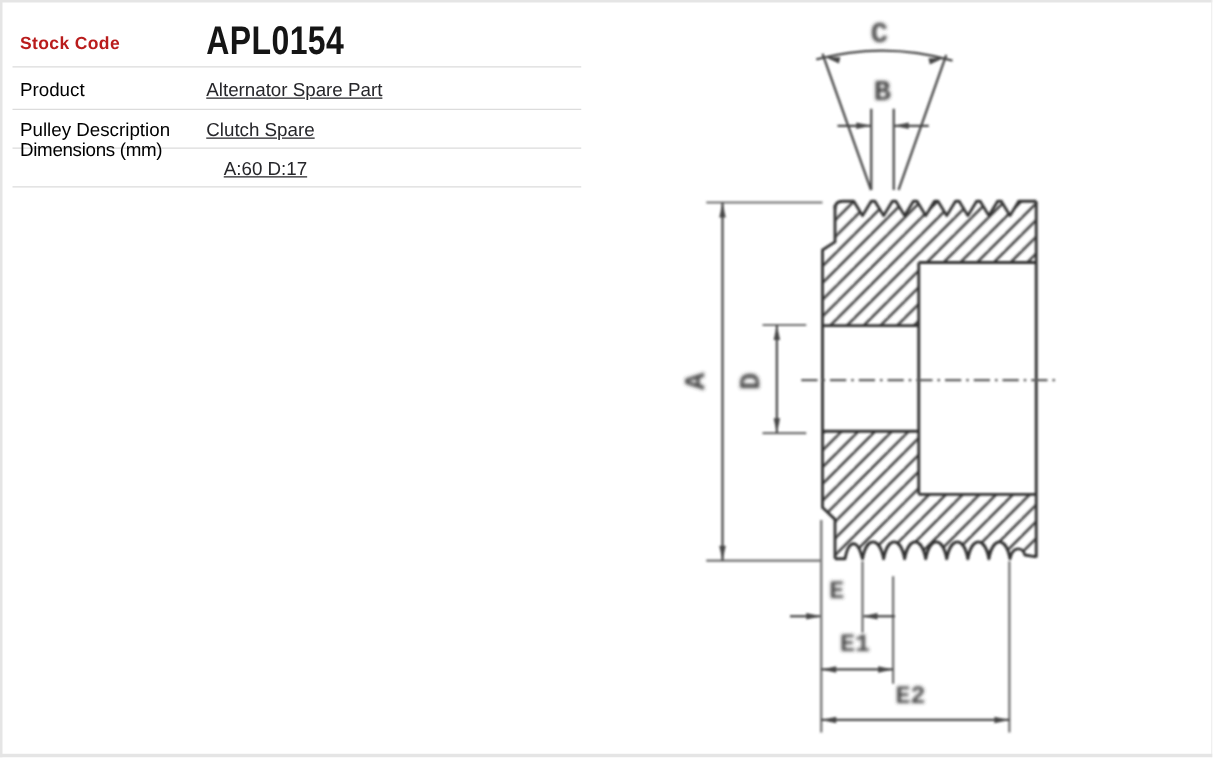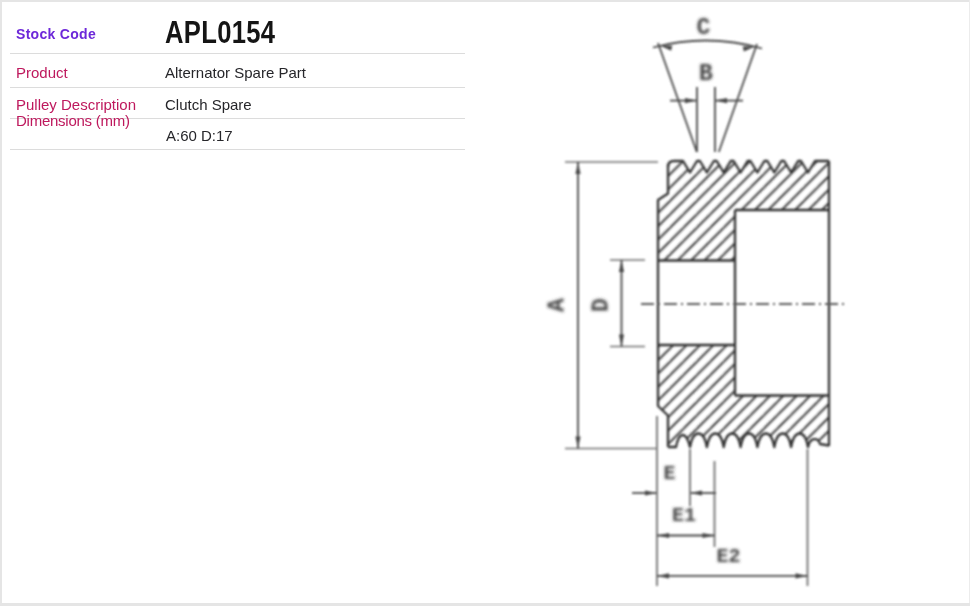--- a/index.html
+++ b/index.html
@@ -1,53 +1,53 @@
 <!DOCTYPE html>
 <html><head>
 <meta charset="utf-8">
 <style>
   html,body{margin:0;padding:0;}
   body{width:970px;height:606px;background:#ffffff;position:relative;overflow:hidden;
        font-family:"Liberation Sans",sans-serif;}
-  .lbl{position:absolute;color:#be185d;font-size:15px;}
-  .val{position:absolute;color:#26262a;font-size:15px;}
+  .lbl{position:absolute;color:#000000;font-size:15px;}
+  .val{position:absolute;color:#26262a;font-size:15px;text-decoration:underline;}
   .sep{position:absolute;left:10px;width:455px;height:1px;background:#dcdcdc;}
 </style>
 </head>
 <body>
 
 <div style="position:absolute;left:0;top:0;width:970px;height:2px;background:#e5e5e5;"></div>
 
 <div style="position:absolute;left:0;top:0;width:2px;height:606px;background:#e5e5e5;"></div>
 
 <div style="position:absolute;left:969px;top:0;width:1px;height:606px;background:#ececec;"></div>
 
 <div style="position:absolute;left:0;top:603px;width:970px;height:3px;background:#e5e5e5;"></div>
 
-<div style="position:absolute;left:16px;top:26px;color:#6d28d9;font-size:14px;font-weight:bold;letter-spacing:.3px;">Stock Code</div>
+<div style="position:absolute;left:16px;top:26px;color:#b91c1c;font-size:14px;font-weight:bold;letter-spacing:.3px;">Stock Code</div>
 
 <div style="position:absolute;left:165px;top:14px;color:#151515;font-size:32px;font-weight:bold;transform:scaleX(.8);transform-origin:0 0;letter-spacing:.4px;">APL0154</div>
 
 <div class="sep" style="top:53px;"></div>
 
 <div class="lbl" style="left:16px;top:64px;">Product</div>
 
 <div class="val" style="left:165px;top:64px;">Alternator Spare Part</div>
 
 <div class="sep" style="top:87px;"></div>
 
 <div class="lbl" style="left:16px;top:96px;">Pulley Description</div>
 
 <div class="val" style="left:165px;top:96px;">Clutch Spare</div>
 
 <div class="sep" style="top:118px;"></div>
 
 <div class="lbl" style="left:16px;top:112px;letter-spacing:-.25px;">Dimensions (mm)</div>
 
-<div class="val" style="left:166px;top:127px;">A:60 D:17</div>
+<div class="val" style="left:179px;top:127px;">A:60 D:17</div>
 
 <div class="sep" style="top:149px;"></div>
 
 <svg style="position:absolute;left:0;top:0;" width="970" height="606" viewBox="0 0 970 606">
 <defs>
       <filter id="blur" x="-5%" y="-5%" width="110%" height="110%">
         <feGaussianBlur stdDeviation="0.9"></feGaussianBlur>
       </filter>
       <filter id="blurT" x="-30%" y="-30%" width="160%" height="160%">
         <feGaussianBlur stdDeviation="1.15"></feGaussianBlur>

